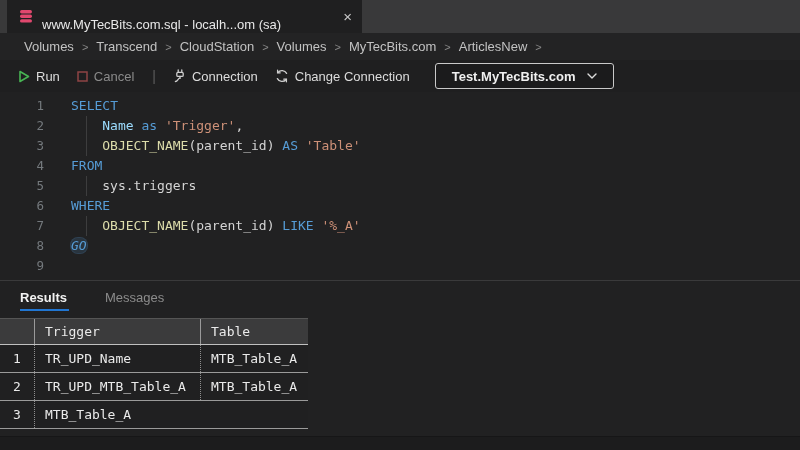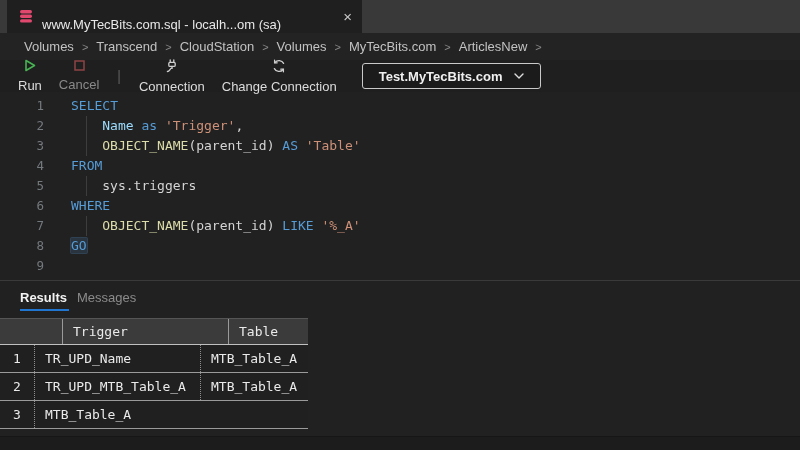--- a/index.html
+++ b/index.html
@@ -14,53 +14,53 @@
   .tab-close{color:#c8c8c8;font-size:15px;margin-left:auto;line-height:1;}
 
   
   .breadcrumb{height:27px;background:#232324;display:flex;align-items:center;
               padding-left:24px;font-size:13px;color:#c2c2c2;gap:8px;white-space:nowrap;}
   .crumb-sep{color:#878787;font-size:11px;}
 
   
   .toolbar{height:32px;background:#1f1f20;display:flex;align-items:center;
            padding-left:18px;font-size:13px;color:#dcdcdc;gap:17px;}
-  .tbtn{display:flex;align-items:center;gap:6px;cursor:default;flex-direction:column;}
+  .tbtn{display:flex;align-items:center;gap:6px;cursor:default;}
   .tbtn.disabled{color:#8a8a8a;}
   .tsep{color:#5c5c5c;font-size:14px;margin:0 1px;}
   .dropdown{margin-left:8px;border:1px solid #c9c9c9;border-radius:3px;height:24px;
             display:flex;align-items:center;padding:0 16px;gap:12px;color:#f0f0f0;
             background:#1b1b1c;font-size:13px;font-weight:bold;}
 
   
   .editor{height:188px;background:#212122;font-family:"DejaVu Sans Mono",monospace;
           font-size:13px;padding-top:4px;box-sizing:border-box;}
   .line{height:20px;line-height:20px;display:flex;white-space:pre;}
   .ln{width:44px;text-align:right;color:#74797d;flex:none;font-size:12.5px;}
   .code{margin-left:27px;color:#d4d4d4;}
   .ig{display:inline-block;width:4ch;height:20px;vertical-align:top;
       background:linear-gradient(90deg,transparent 0,transparent calc(2ch - 1px),
                  #3d3d3e calc(2ch - 1px),#3d3d3e 2ch,transparent 2ch);}
   .kw{color:#569cd6}.str{color:#ce9178}.fn{color:#dcdcaa}.var{color:#9cdcfe}.pl{color:#d4d4d4}
-  .hl{background:rgba(86,156,214,.16);box-shadow:0 0 0 1px rgba(86,156,214,.28);border-radius:1px;}
+  .hl{background:rgba(86,156,214,.16);box-shadow:0 0 0 1px rgba(86,156,214,.28);border-radius:7px;font-style:italic;}
 
   
   .results{border-top:1px solid #3a3a3b;background:#212122;}
-  .rtabs{height:33px;display:flex;align-items:flex-end;padding-left:20px;gap:10px;}
+  .rtabs{height:33px;display:flex;align-items:flex-end;padding-left:20px;gap:38px;}
   .rtab{font-size:13px;color:#8b8b8b;padding-bottom:9px;position:relative;}
   .rtab.active{color:#f2f2f2;font-weight:bold;}
   .rtab.active::after{content:"";position:absolute;left:0;right:-2px;bottom:3px;height:2px;
                       background:var(--accent,#2176d2);}
 
   
   .grid{width:308px;margin-top:4px;font-family:"DejaVu Sans Mono",monospace;font-size:13px;
         color:#eaeaea;border-top:1px solid #555;}
   .grow{display:flex;height:28px;align-items:center;background:#202021;
         border-bottom:1px solid #9a9a9a;box-sizing:border-box;}
-  .grow.ghead{background:#3b3b3c;height:26px;border-bottom:1px solid #c0c0c0;padding-left:28px;}
+  .grow.ghead{background:#3b3b3c;height:26px;border-bottom:1px solid #c0c0c0;}
   .gc{height:100%;display:flex;align-items:center;padding-left:10px;box-sizing:border-box;}
   .gc.num{width:34px;justify-content:center;padding:0;flex:none;}
   .gc.c1{width:166px;flex:none;}
   .gc.c2{width:130px;flex:none;}
   .ghead .gc + .gc{border-left:1px solid #9a9a9a;}
   .grow:not(.ghead) .gc + .gc{border-left:1px dotted #8f8f8f;}
 
   .footer{position:absolute;bottom:0;left:0;right:0;height:13px;background:#1c1c1d;
           border-top:1px solid #161617;}
 </style>

